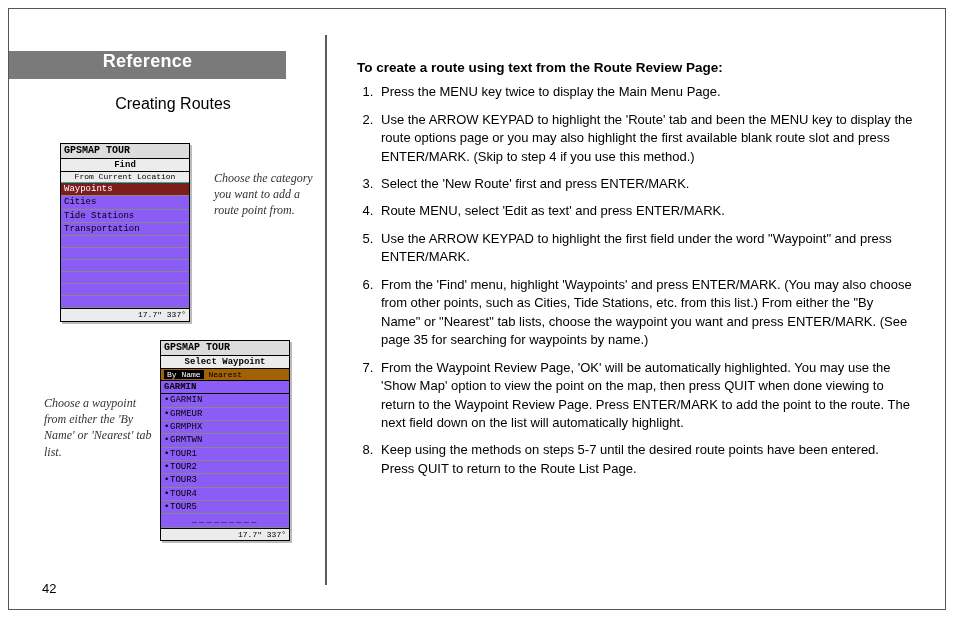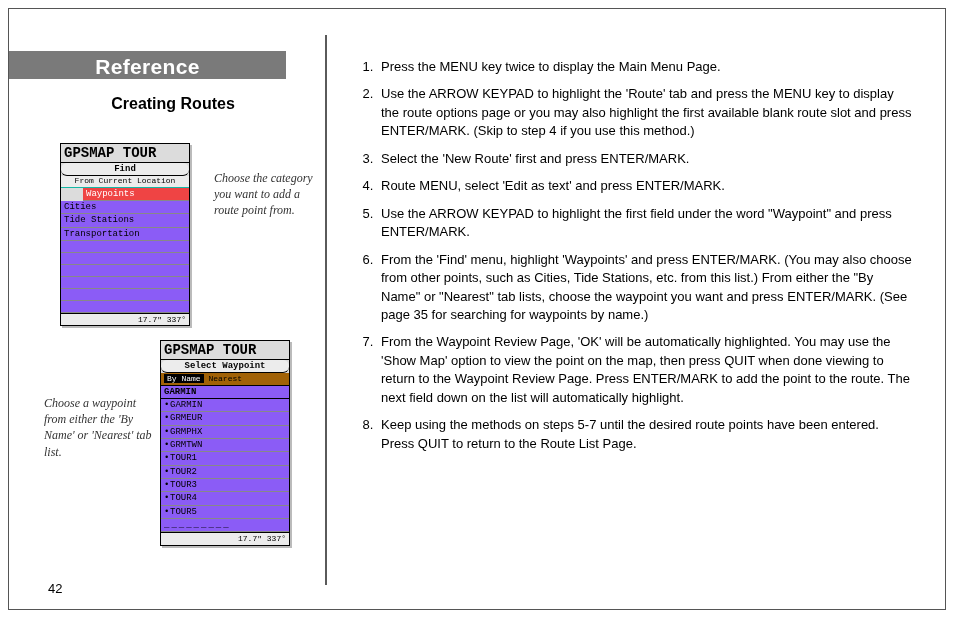--- a/index.html
+++ b/index.html
@@ -31,79 +31,77 @@
   
   .ref-bar {
     position: absolute;
     left: 9px;
     top: 51px;
     width: 277px;
     height: 28px;
     background: #7a7a7a;
     color: #fff;
     display: flex;
-    align-items: flex-end;
+    align-items: flex-start;
     justify-content: center;
-    font-size: 21px;
+    font-size: 18px;
     font-weight: 600;
     letter-spacing: 0.3px;
   }
   .sub-heading {
     position: absolute;
     left: 60px;
     top: 95px;
     width: 226px;
     text-align: center;
-    font-weight: 700;
+    font-weight: 400;
     font-size: 16px;
     color: #000;
   }
   .divider {
     position: absolute;
     left: 325px;
     top: 35px;
     width: 2px;
     height: 550px;
     background: #5a5a5a;
   }
   .page-num {
     position: absolute;
     left: 42px;
     bottom: 22px;
     font-size: 13px;
-    margin-left: 6px;
   }
 
   
   .device {
     position: absolute;
     width: 128px;
     border: 1px solid #000;
     background: #dcdcdc;
     font-family: "Courier New", monospace;
     font-size: 9px;
     line-height: 1.15;
     box-shadow: 2px 2px 0 #bbb;
   }
   .dev-title {
     background: #dcdcdc;
     color: #000;
     font-weight: bold;
     padding: 1px 3px;
     border-bottom: 1px solid #000;
-    font-size: 14px;
+    font-size: 10px;
   }
   .dev-header {
     background: #ececec;
     color: #000;
     text-align: center;
     font-weight: bold;
     border-bottom: 1px solid #000;
     padding: 1px 0;
-    border-radius: 6px;
   }
   .dev-sub {
     background: #ececec;
     color: #000;
     text-align: center;
     border-bottom: 1px solid #14b8a6;
     padding: 0 0 1px;
     font-size: 8px;
   }
   .dev-tabs {
@@ -114,23 +112,22 @@
     font-size: 8px;
   }
   .dev-row {
     border-bottom: 1px solid #888;
     padding: 1px 3px;
     background: #8b5cf6;
     white-space: nowrap;
     overflow: hidden;
   }
   .dev-row.sel {
-    background: #ef4444;
+    background: #7f1d1d;
     color: #fff;
-    margin-left: 22px;
   }
   .dev-row.emptyslot { height: 9px; }
   .dev-row .dot { display:inline-block; width:6px; }
   .dev-footer {
     background: #ececec;
     color:#000;
     text-align: right;
     padding: 1px 3px;
     font-size: 8px;
     border-top: 1px solid #000;
@@ -209,36 +206,37 @@
     <div class="dev-row" style="font-weight:bold;border-bottom:1px solid #000;">GARMIN</div>
     <div class="dev-row"><span class="dot">•</span><span>GARMIN</span></div>
     <div class="dev-row"><span class="dot">•</span><span>GRMEUR</span></div>
     <div class="dev-row"><span class="dot">•</span><span>GRMPHX</span></div>
     <div class="dev-row"><span class="dot">•</span><span>GRMTWN</span></div>
     <div class="dev-row"><span class="dot">•</span><span>TOUR1</span></div>
     <div class="dev-row"><span class="dot">•</span><span>TOUR2</span></div>
     <div class="dev-row"><span class="dot">•</span><span>TOUR3</span></div>
     <div class="dev-row"><span class="dot">•</span><span>TOUR4</span></div>
     <div class="dev-row"><span class="dot">•</span><span>TOUR5</span></div>
-    <div class="dev-row" style="text-align:left;letter-spacing:2px;">_________</div>
+    <div class="dev-row" style="text-align:center;letter-spacing:2px;">_________</div>
     <div class="dev-footer">17.7"   337°</div>
   </div>
   <div class="caption" style="left:44px; top:395px; width:110px;">Choose a waypoint from either the 'By Name' or 'Nearest' tab list.</div>
 
   <div class="page-num">42</div>
 
   <div class="divider"></div>
 
   <div class="content">
+    <h3>To create a route using text from the Route Review Page:</h3>
     <ol>
       <li>
         <span>Press the </span><b>MENU</b><span> key twice to display the Main Menu Page.</span>
       </li>
       <li>
-        <span>Use the </span><b>ARROW KEYPAD</b><span> to highlight the 'Route' tab and press the </span><b>MENU</b><span> key to display the route options page or you may also highlight the first available blank route slot and press </span><b>ENTER/MARK</b><span>. (Skip to step 4 if you use this method.)</span>
+        <span>Use the </span><b>ARROW KEYPAD</b><span> to highlight the 'Route' tab and been the </span><b>MENU</b><span> key to display the route options page or you may also highlight the first available blank route slot and press </span><b>ENTER/MARK</b><span>. (Skip to step 4 if you use this method.)</span>
       </li>
       <li>
         <span>Select the 'New Route' first and press </span><b>ENTER/MARK</b><span>.</span>
       </li>
       <li>
         <span>Route </span><b>MENU</b><span>, select 'Edit as text' and press </span><b>ENTER/MARK</b><span>.</span>
       </li>
       <li>
         <span>Use the </span><b>ARROW KEYPAD</b><span> to highlight the first field under the word "Waypoint" and press </span><b>ENTER/MARK.</b>
       </li>

